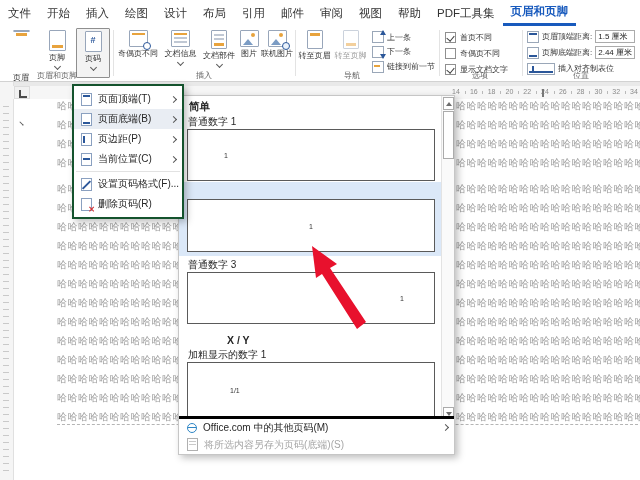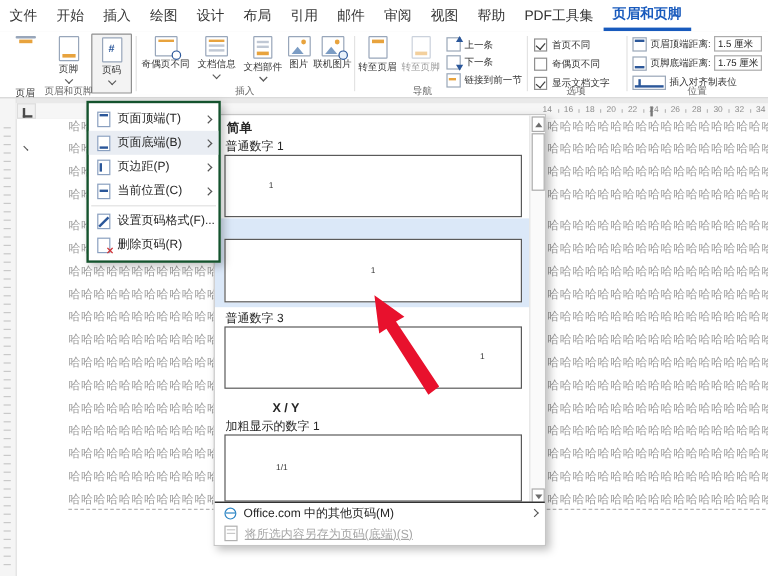--- a/index.html
+++ b/index.html
@@ -93,24 +93,24 @@
   .gal-num.a-right{right:30px;}
   .gal-num.a-left2{left:42px;}
   
   .gal-sb{position:absolute;right:0;top:0;width:13px;height:325px;border-left:1px solid #e3e3e3;background:#fafafa;box-sizing:border-box;}
   .sb-btn{position:absolute;left:1px;width:11px;height:13px;background:#fff;border:1px solid #ababab;box-sizing:border-box;}
   .sb-up{top:1px;} .sb-down{bottom:1px;}
   .sb-tri-up{position:absolute;left:2px;top:4px;width:0;height:0;border-left:3px solid transparent;border-right:3px solid transparent;border-bottom:4px solid #6d6d6d;}
   .sb-tri-down{position:absolute;left:2px;top:4px;width:0;height:0;border-left:3px solid transparent;border-right:3px solid transparent;border-top:4px solid #6d6d6d;}
   .sb-thumb{position:absolute;left:1px;top:15px;width:11px;height:48px;background:#fff;border:1px solid #ababab;box-sizing:border-box;}
   
-  .gal-footer{position:absolute;left:0;right:0;bottom:0;height:35px;border-top:1px solid #000000;background:#fff;}
+  .gal-footer{position:absolute;left:0;right:0;bottom:0;height:35px;border-top:3px solid #000000;background:#fff;}
   .gf-item{display:flex;align-items:center;height:17px;padding:0 4px 0 8px;white-space:nowrap;}
   .gf-label{font-size:10px;color:#262626;flex:1;margin-left:6px;}
-  .gf-item.disabled .gf-label{color:#a6a6a6;text-decoration:underline;}
+  .gf-item.disabled .gf-label{color:#a6a6a6;}
   .globe{width:10px;height:10px;border:1.5px solid #2e86c5;border-radius:50%;position:relative;box-sizing:border-box;flex:none;}
   .globe .eq{position:absolute;left:0;right:0;top:3px;height:1px;background:#2e86c5;}
   .saveic{width:9px;height:11px;border:1px solid #b0b0b0;background:#fff;flex:none;position:relative;}
   .saveic .l{position:absolute;left:1px;right:1px;top:2px;height:1px;background:#c9c9c9;box-shadow:0 3px 0 #c9c9c9;}
   .gf-arrow{width:4px;height:4px;border-top:1px solid #555;border-right:1px solid #555;transform:rotate(45deg);flex:none;margin-right:2px;}
   
   .anno{position:absolute;left:0;top:0;width:640px;height:480px;z-index:40;pointer-events:none;}
 </style>
 </head>
 <body>
@@ -259,21 +259,21 @@
         <div class="b"></div>
       </div>
     <div class="pos-label">页眉顶端距离:</div>
     <div class="pos-input">1.5 厘米</div>
   </div>
   <div class="pos-row" style="left:527px;top:20px;">
     <div class="pos-ic ftr">
         <div class="b"></div>
       </div>
     <div class="pos-label">页脚底端距离:</div>
-    <div class="pos-input">1.75 厘米</div>
+    <div class="pos-input">2.44 厘米</div>
   </div>
   <div class="pos-row" style="left:527px;top:36px;">
     <div class="pos-ic tab">
         <div class="b"></div>
         <div class="v"></div>
       </div>
     <div class="pos-label">插入对齐制表位</div>
   </div>
   <div class="grp-label" style="left:541px;">位置</div>
 </div>

